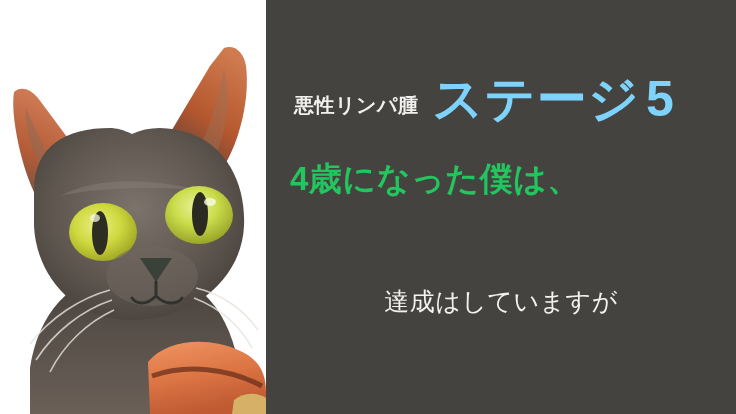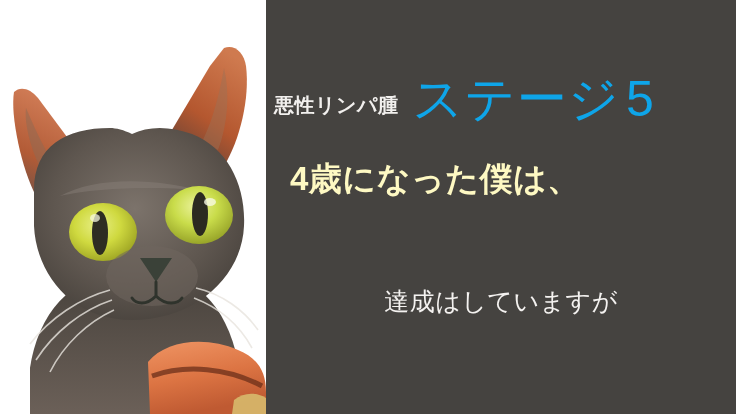--- a/index.html
+++ b/index.html
@@ -52,58 +52,58 @@
   
   .headline-row {
     position: absolute;
     left: 0;
     top: 74px;
     width: 470px;
     height: 62px;
     display: flex;
     align-items: baseline;
     justify-content: flex-start;
-    padding-left: 8px;
+    padding-left: 28px;
     box-sizing: border-box;
     white-space: nowrap;
   }
 
   .headline-small {
     color: #f2f0ee;
     font-size: 20px;
     font-weight: 700;
     letter-spacing: 0.5px;
     line-height: 1;
     position: relative;
     top: -4px;
   }
 
   .headline-big {
-    color: #0ea5e9;
+    color: #7dd3fc;
     font-size: 50px;
-    font-weight: 400;
+    font-weight: 700;
     letter-spacing: 1px;
     line-height: 1;
     margin-left: 14px;
   }
 
   .headline-big .stage-num {
     margin-left: 6px;
   }
 
   
   .body-block {
     position: absolute;
     left: 24px;
     top: 155px;
     width: 440px;
   }
 
   .body-line {
-    color: #fef9c3;
+    color: #22c55e;
     font-size: 33px;
     font-weight: 600;
     line-height: 47px;
     letter-spacing: 0.5px;
     white-space: nowrap;
   }
 
   
   .footer-block {
     position: absolute;

